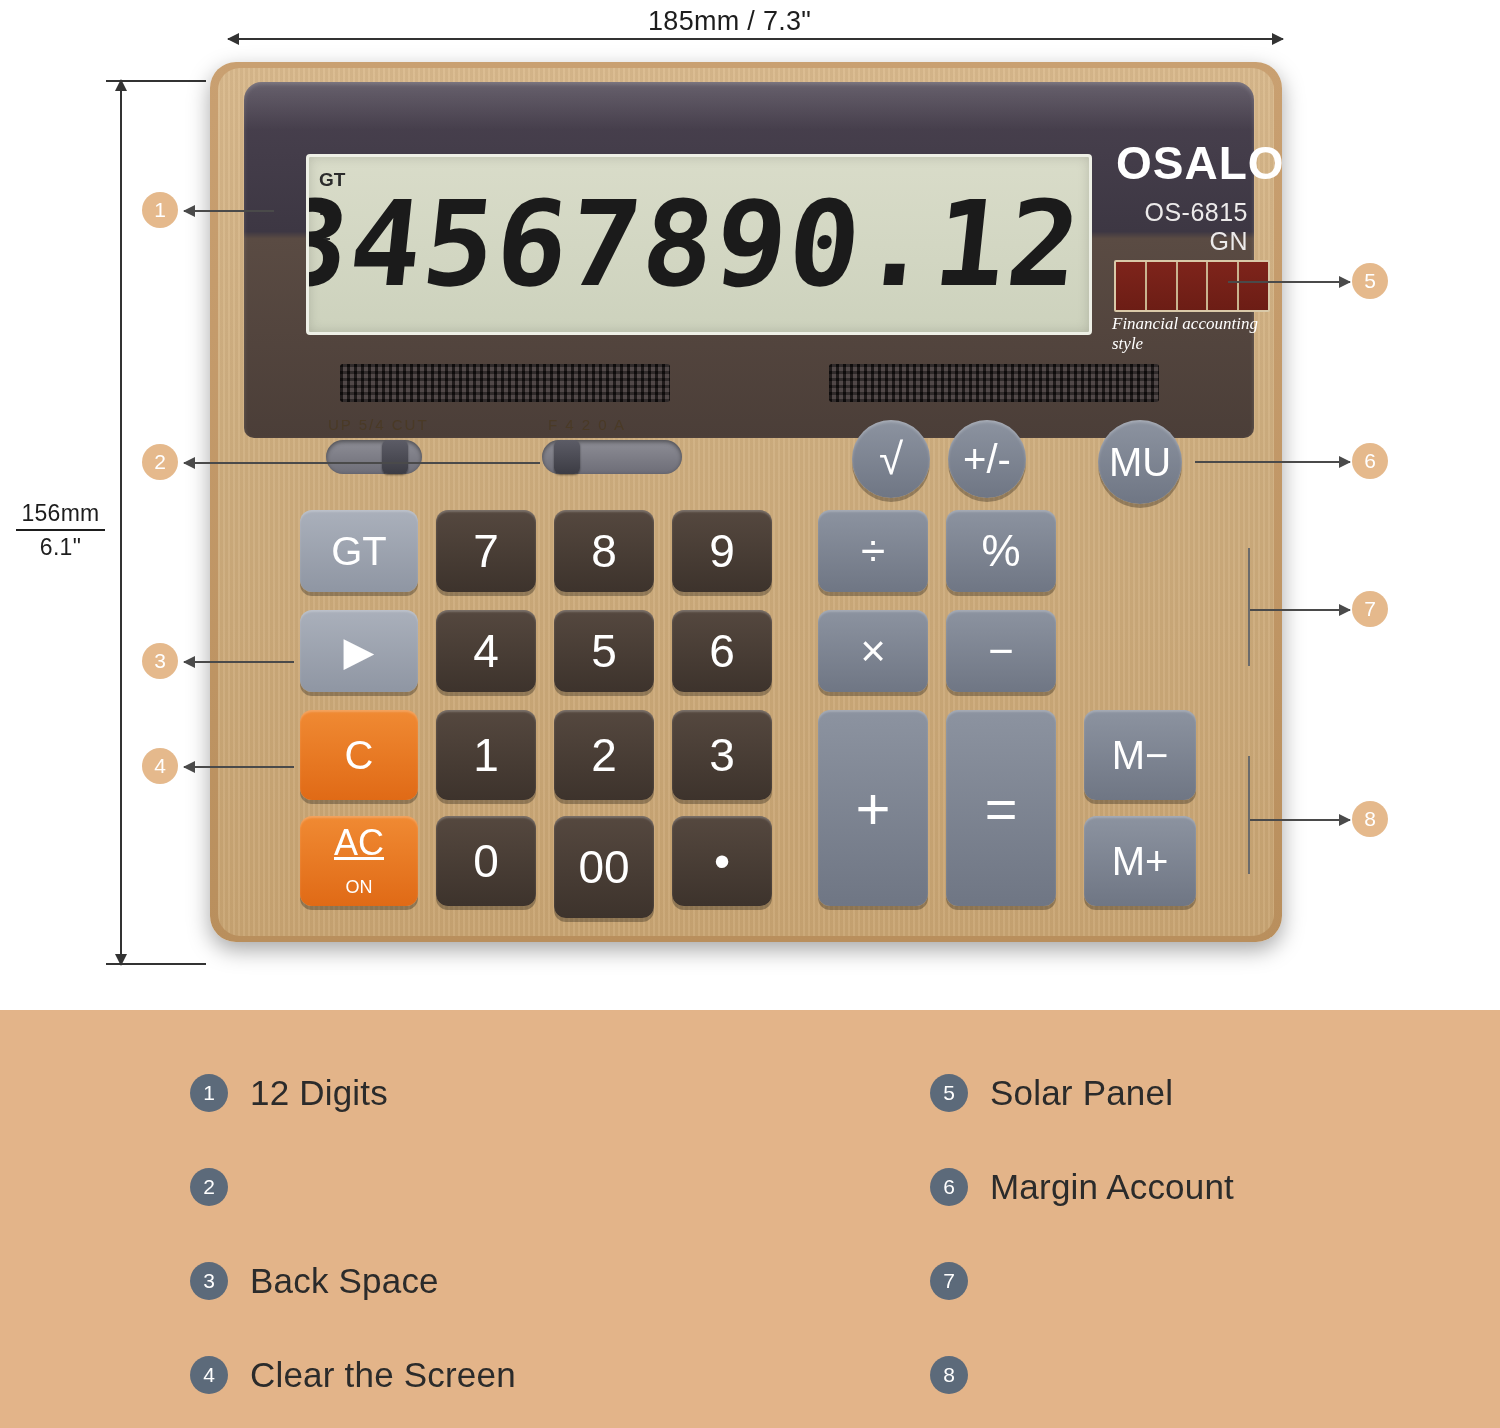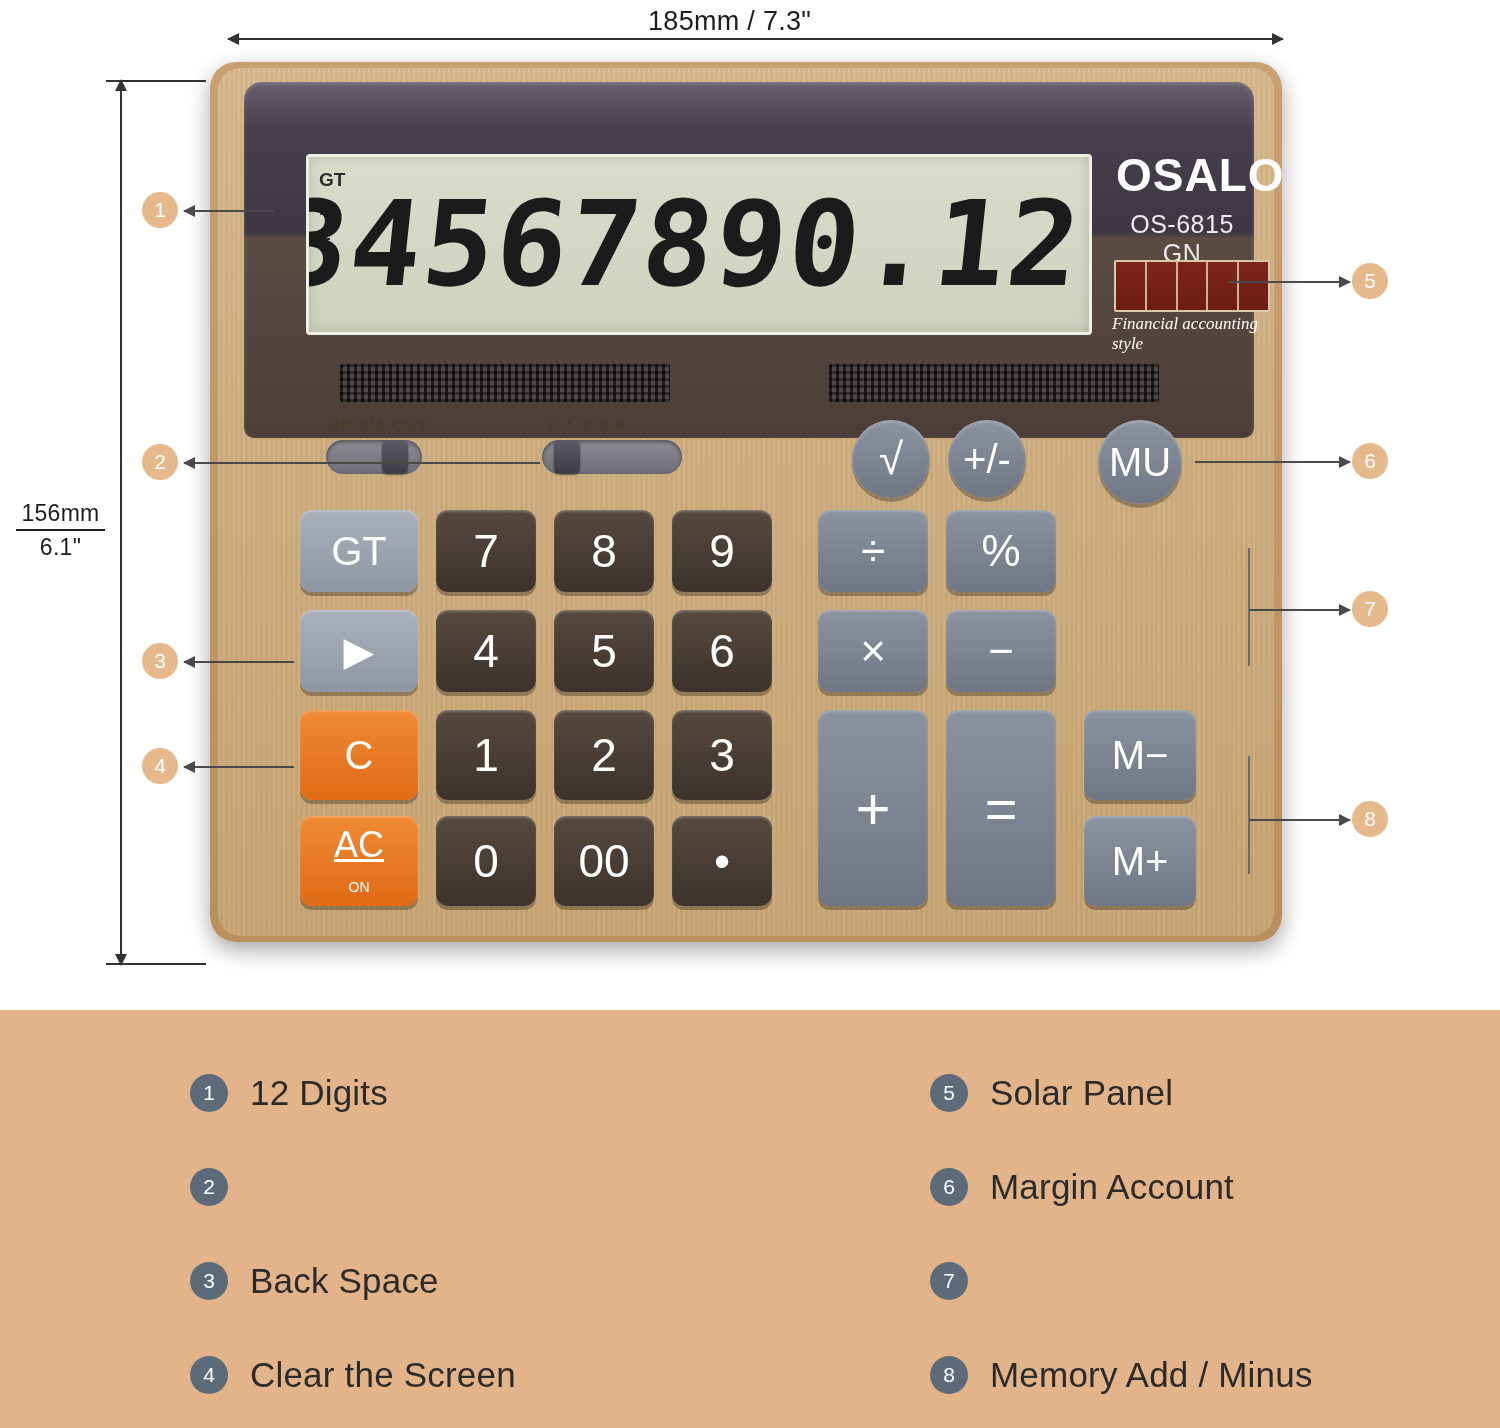--- a/index.html
+++ b/index.html
@@ -191,24 +191,24 @@
     letter-spacing: 2px;
     color: #1b1b1b;
     transform: skewX(-6deg);
     font-weight: bold;
     padding-right: 6px;
   }
 
   
   #brand {
     position: absolute;
-    left: 872px; top: 66px;
+    left: 872px; top: 54px;
     width: 132px;
     color: #fff;
-    text-align: center;
+    text-align: right;
   }
   #brand-name {
     font-size: 46px;
     font-weight: bold;
     letter-spacing: 1px;
     font-family: "Liberation Sans", sans-serif;
   }
   #brand-model {
     font-size: 25px;
     margin-top: 8px;
@@ -297,21 +297,21 @@
   }
   .k-dark { background: linear-gradient(180deg,#55483f 0%, #3d332c 100%); }
   .k-grey { background: linear-gradient(180deg,#8c93a0 0%, #6f7684 100%); }
   .k-orange { background: linear-gradient(180deg,#f08a33 0%, #e06a16 100%); }
   .k-lightgrey { background: linear-gradient(180deg,#aab0bb 0%, #8f96a3 100%); }
 
   .key-num { font-size: 46px; }
   .key-op { font-size: 44px; }
   .key-txt { font-size: 40px; }
   .ac-main { font-size: 36px; line-height: 1; }
-  .ac-sub { font-size: 14px; display:block; text-align:center; margin-top:16px; }
+  .ac-sub { font-size: 18px; display:block; text-align:center; margin-top:16px; }
 
   
   #legend {
     position: absolute;
     left: 0; top: 1010px;
     width: 1500px; height: 418px;
     background: #e3b489;
   }
   .legend-col {
     position: absolute;
@@ -420,21 +420,21 @@
 
       <div class="key rect k-dark key-num" style="left:218px; top:542px; width:100px; height:82px;">4</div>
       <div class="key rect k-dark key-num" style="left:336px; top:542px; width:100px; height:82px;">5</div>
       <div class="key rect k-dark key-num" style="left:454px; top:542px; width:100px; height:82px;">6</div>
 
       <div class="key rect k-dark key-num" style="left:218px; top:642px; width:100px; height:90px;">1</div>
       <div class="key rect k-dark key-num" style="left:336px; top:642px; width:100px; height:90px;">2</div>
       <div class="key rect k-dark key-num" style="left:454px; top:642px; width:100px; height:90px;">3</div>
 
       <div class="key rect k-dark key-num" style="left:218px; top:748px; width:100px; height:90px;">0</div>
-      <div class="key rect k-dark key-num" style="left:336px; top:748px; width:100px; height:90px;">00</div>
+      <div class="key rect k-dark key-num" style="left:336px; top:748px; width:100px; height:102px;">00</div>
       <div class="key rect k-dark key-num" style="left:454px; top:748px; width:100px; height:90px;">•</div>
 
       <div class="key rect k-grey key-op" style="left:600px; top:442px; width:110px; height:82px;">÷</div>
       <div class="key rect k-grey key-op" style="left:600px; top:542px; width:110px; height:82px;">×</div>
       <div class="key rect k-grey key-op" style="left:600px; top:642px; width:110px; height:196px; font-size:60px;">+</div>
 
       <div class="key rect k-grey key-op" style="left:728px; top:442px; width:110px; height:82px;">%</div>
       <div class="key rect k-grey key-op" style="left:728px; top:542px; width:110px; height:82px;">−</div>
       <div class="key rect k-grey key-op" style="left:728px; top:642px; width:110px; height:196px; font-size:56px;">=</div>
 
@@ -499,17 +499,16 @@
     </div>
     <div class="legend-item">
       <div class="legend-num">6</div>
       <div class="legend-text">Margin Account</div>
     </div>
     <div class="legend-item">
       <div class="legend-num">7</div>
     </div>
     <div class="legend-item">
       <div class="legend-num">8</div>
-      <div class="legend-text">Memory Add / Minus</div>
     </div>
   </div>
 
 </div>
 
 </body></html>

